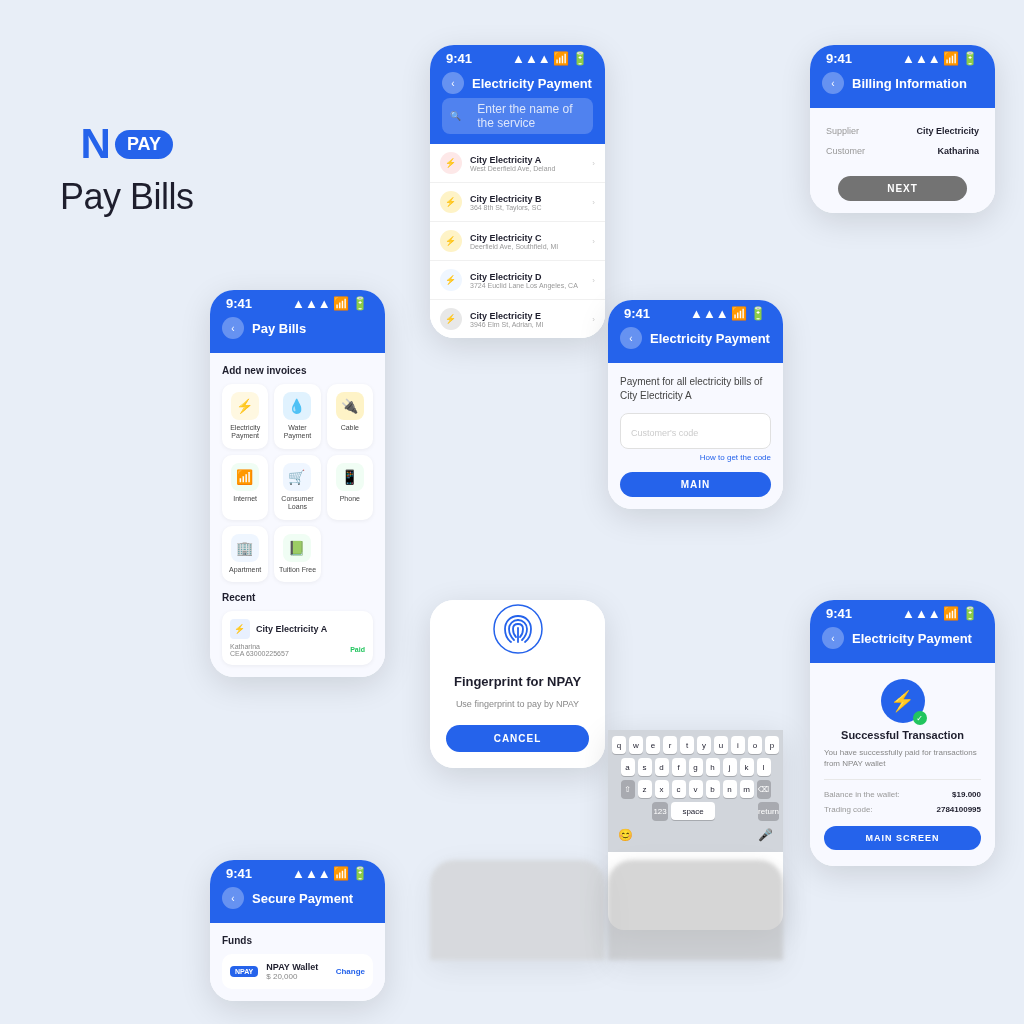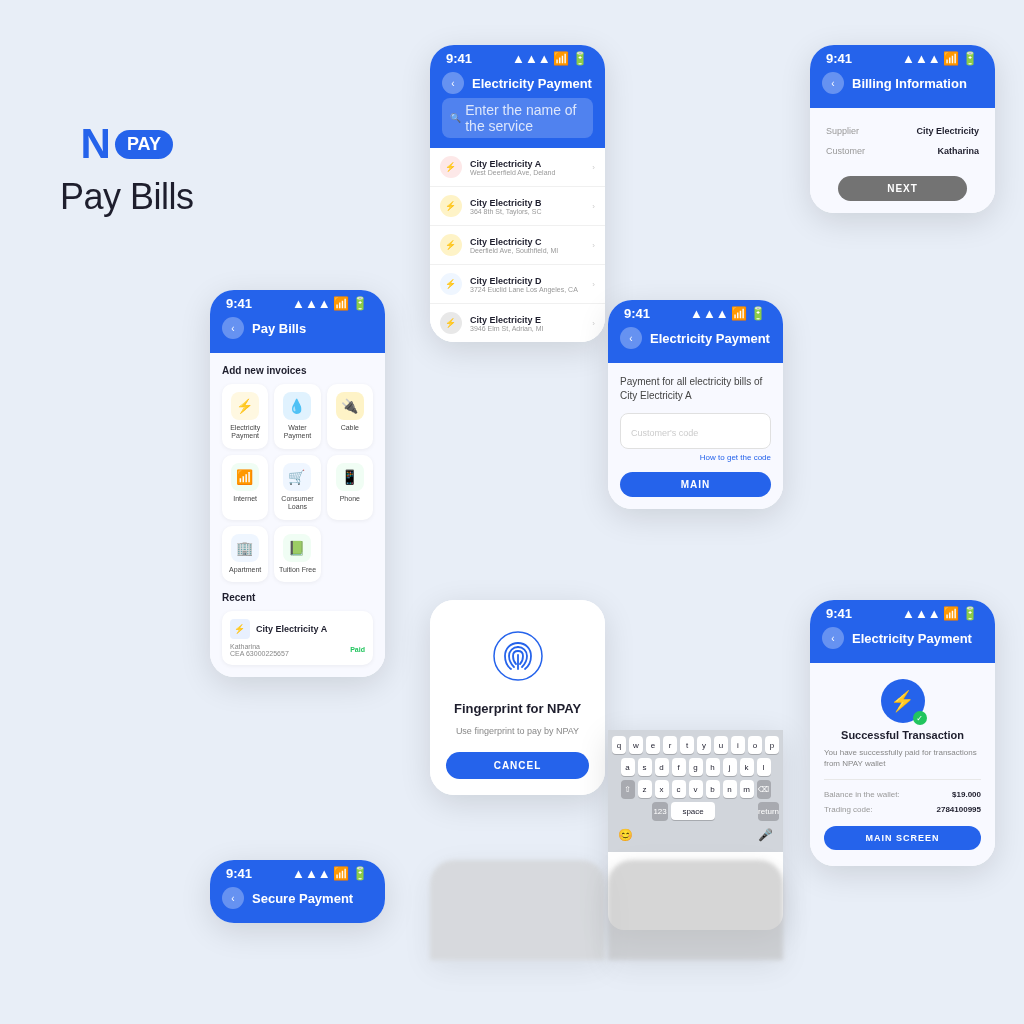--- a/index.html
+++ b/index.html
@@ -199,21 +199,22 @@
       display: flex;
       align-items: center;
       gap: 4px;
     }
     .search-icon-sm {
       color: rgba(255,255,255,0.8);
       font-size: 9px;
     }
     .search-placeholder {
       color: rgba(255,255,255,0.8);
-      font-size: 14px;
+      font-size: 12px;
+      margin-left: 12px;
     }
     .elec-list {
       background: white;
       border-radius: 12px;
       overflow: hidden;
       margin-top: 0;
     }
     .elec-list-item {
       display: flex;
       align-items: center;
@@ -312,21 +313,21 @@
     }
 
     
     .screen-fingerprint {
       top: 600px;
       left: 430px;
       width: 175px;
       border-radius: 24px;
     }
     .fp-body {
-      padding: 31px 16px 16px;
+      padding: 4px 16px 16px;
       background: white;
       display: flex;
       flex-direction: column;
       align-items: center;
       gap: 10px;
     }
     .fp-icon {
       font-size: 42px;
       color: #2563eb;
     }
@@ -803,20 +804,31 @@
         <span>▲▲▲</span>
           <span>📶</span>
           <span>🔋</span>
       </div>
     </div>
     <div class="phone-title-row">
       <div class="back-btn">‹</div>
       <span class="phone-title">Secure Payment</span>
     </div>
   </div>
+  <div class="phone-body">
+    <div class="section-label">Funds</div>
+    <div class="funds-item">
+      <span class="npay-badge">NPAY</span>
+      <div class="fund-info">
+        <div class="fund-name">NPAY Wallet</div>
+        <div class="fund-amount">$ 20,000</div>
+      </div>
+      <span class="fund-change">Change</span>
+    </div>
+  </div>
 </div>
 
 <div class="phone-card screen-success">
   <div class="phone-header">
     <div class="phone-status-bar">
       <span>9:41</span>
       <div class="status-icons">
         <span>▲▲▲</span>
           <span>📶</span>
           <span>🔋</span>

